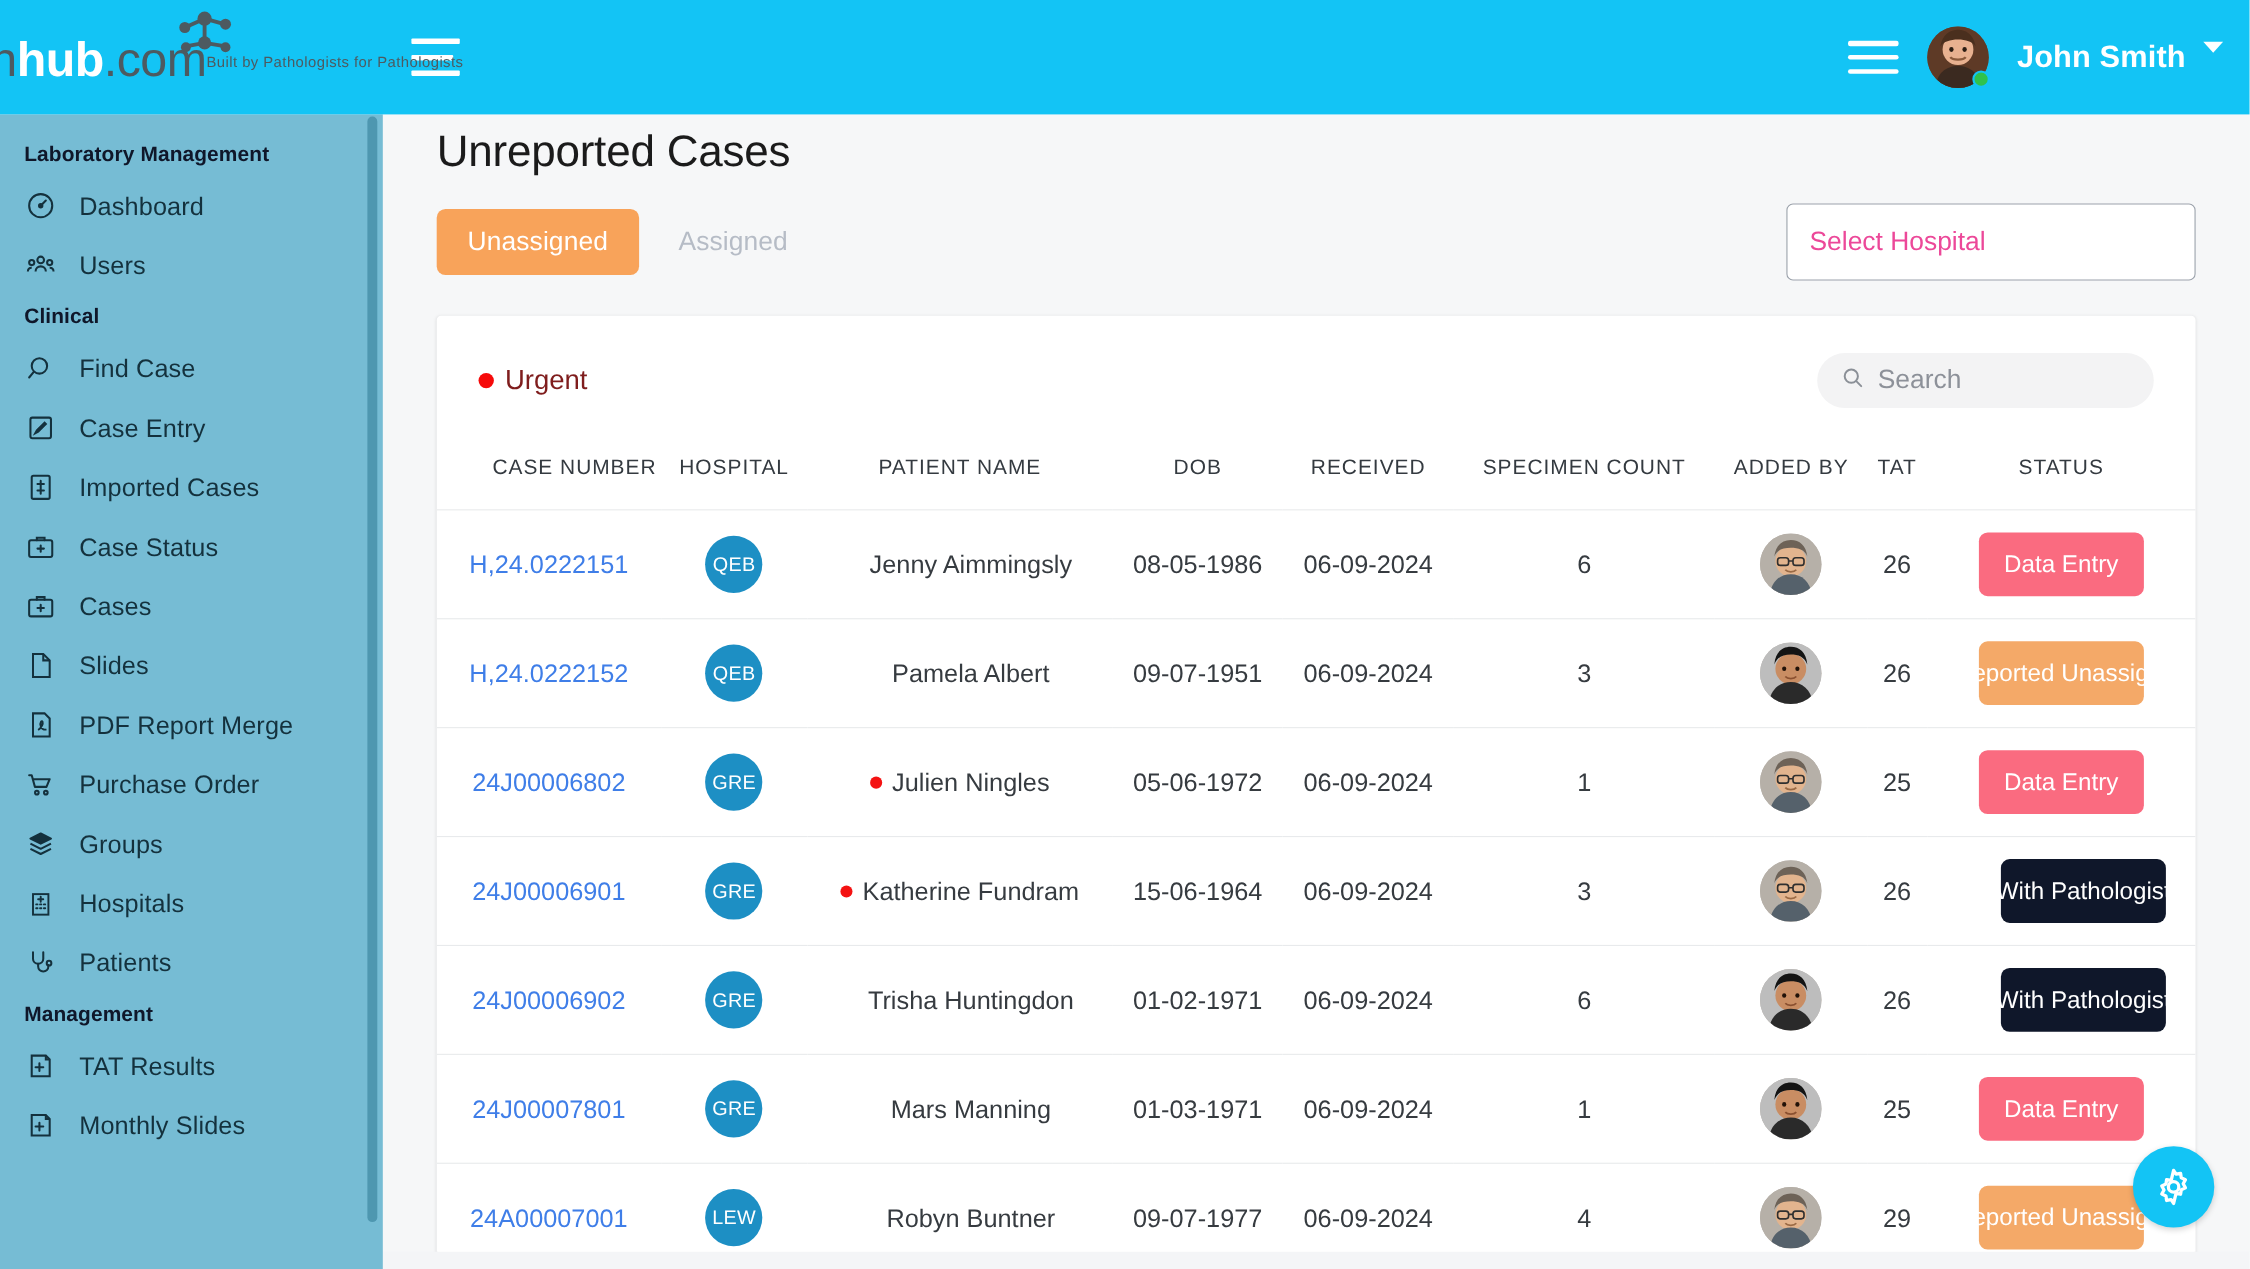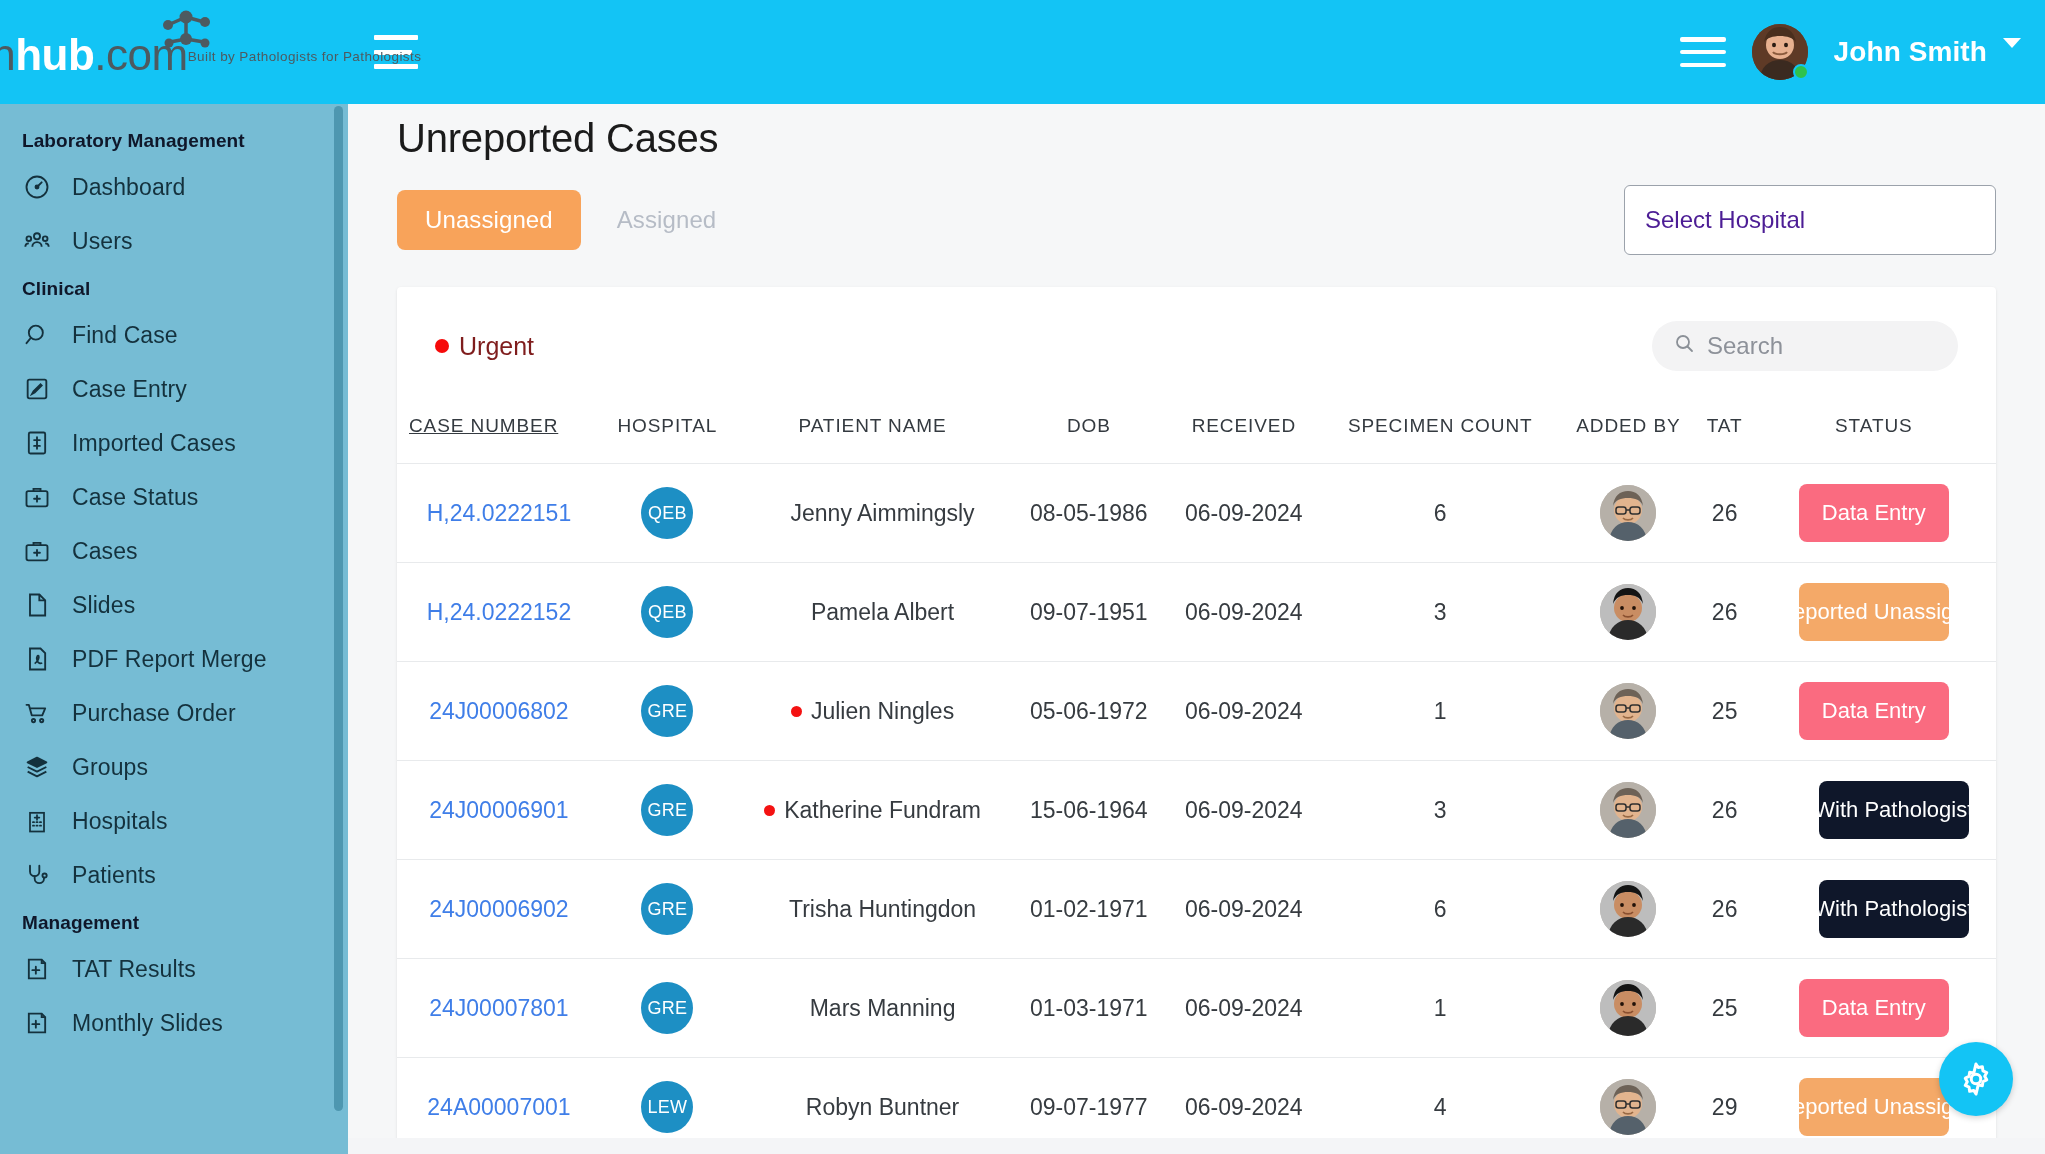--- a/index.html
+++ b/index.html
@@ -161,21 +161,21 @@
     padding: 16px 24px; margin-left: 12px;
   }
   .hospital-select {
     margin-left: auto;
     width: 372px; height: 70px;
     background: #ffffff;
     border: 1.5px solid #9ba2ab;
     border-radius: 6px;
     display: flex; align-items: center;
     padding: 0 20px;
-    font-size: 24px; color: #4c1d95;
+    font-size: 24px; color: #ec4899;
     cursor: pointer;
   }
 
   
   .card {
     margin: 32px 49px 0 49px;
     background: #ffffff;
     border-radius: 4px;
     box-shadow: 0 1px 3px rgba(0,0,0,0.10);
     overflow: hidden;
@@ -204,21 +204,21 @@
   .search-placeholder { font-size: 24px; color: #8d9199; }
 
   
   table.cases { width: 100%; border-collapse: collapse; }
   table.cases thead th {
     font-size: 19px; font-weight: 400;
     color: #343a40; letter-spacing: 0.9px;
     padding: 14px 4px 26px 4px;
     text-align: center; white-space: nowrap;
   }
-  table.cases thead th.th-case { text-align: left; padding-left: 12px; text-decoration: underline; }
+  table.cases thead th.th-case { text-align: right; padding-left: 12px; }
   table.cases tbody tr { border-top: 1px solid #e8eaec; }
   table.cases tbody td {
     padding: 20px 4px; text-align: center;
     font-size: 23px; color: #363b40;
     vertical-align: middle; white-space: nowrap;
   }
   td.c-case { text-align: left; padding-left: 12px; }
   .case-link { color: #3f7ee8; font-size: 23px; cursor: pointer; }
   .hosp-badge {
     display: inline-flex; align-items: center; justify-content: center;

